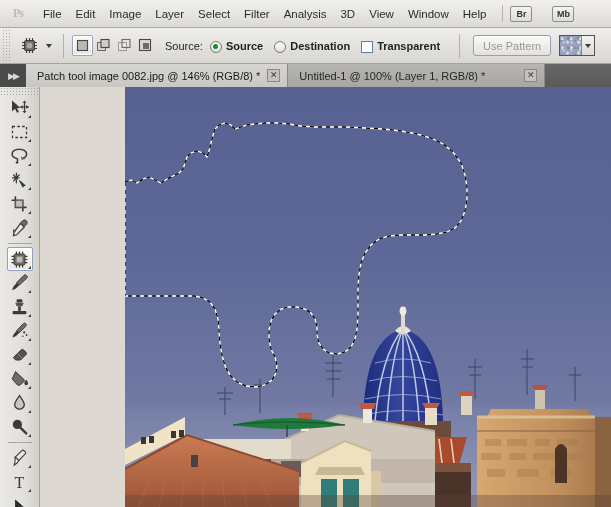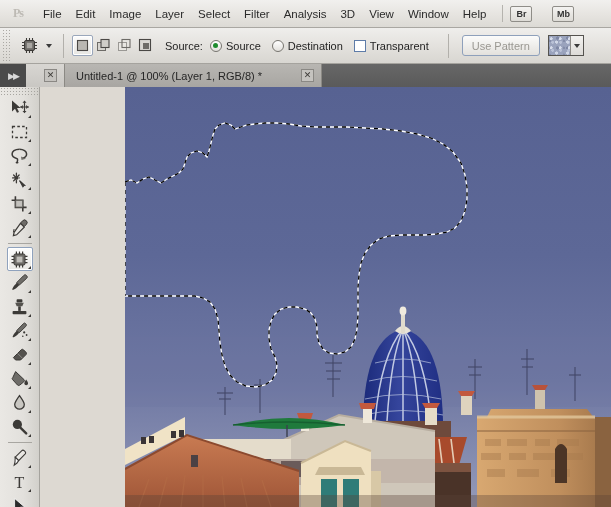--- a/index.html
+++ b/index.html
@@ -79,21 +79,21 @@
   }
   .selmode.active {
     border: 1px solid #9aa7bb;
     background: linear-gradient(#fcfcfc, #e7e6e2);
     box-shadow: inset 0 0 0 1px #fff;
   }
   .opt-label {
     font-size: 11px; color: #1f1f1f; margin: 0 7px 0 9px; line-height: 14px;
   }
   .radio-wrap, .check-wrap {
-    display: flex; align-items: center; margin-right: 11px; cursor: default;
+    display: flex; align-items: flex-end; margin-right: 11px; cursor: default; font-weight: bold;
   }
   .radio {
     width: 12px; height: 12px; border-radius: 50%;
     background: linear-gradient(#ffffff, #e2e0dc);
     border: 1px solid #77756f; margin-right: 4px;
     display: flex; align-items: center; justify-content: center;
   }
   .radio .dot {
     width: 5px; height: 5px; border-radius: 50%; background: #1d8c2e;
   }
@@ -305,20 +305,21 @@
       <div class="pattern-swatch"></div>
       <div class="pattern-caret">
         <span style="width:0;height:0;border-left:3.5px solid transparent;border-right:3.5px solid transparent;border-top:4px solid #3a3a3a;display:block;"></span>
       </div>
     </div>
   </div>
 
   <div class="tabbar">
     <div class="expand-btn">▶▶</div>
     <div class="tab">
+      <span>Patch tool image 0082.jpg @ 146% (RGB/8) *</span>
       <span class="tab-close">✕</span>
     </div>
     <div class="tab inactive">
       <span>Untitled-1 @ 100% (Layer 1, RGB/8) *</span>
       <span class="tab-close">✕</span>
     </div>
   </div>
 
   <div class="toolbar">
     <div class="tb-grip"></div>

